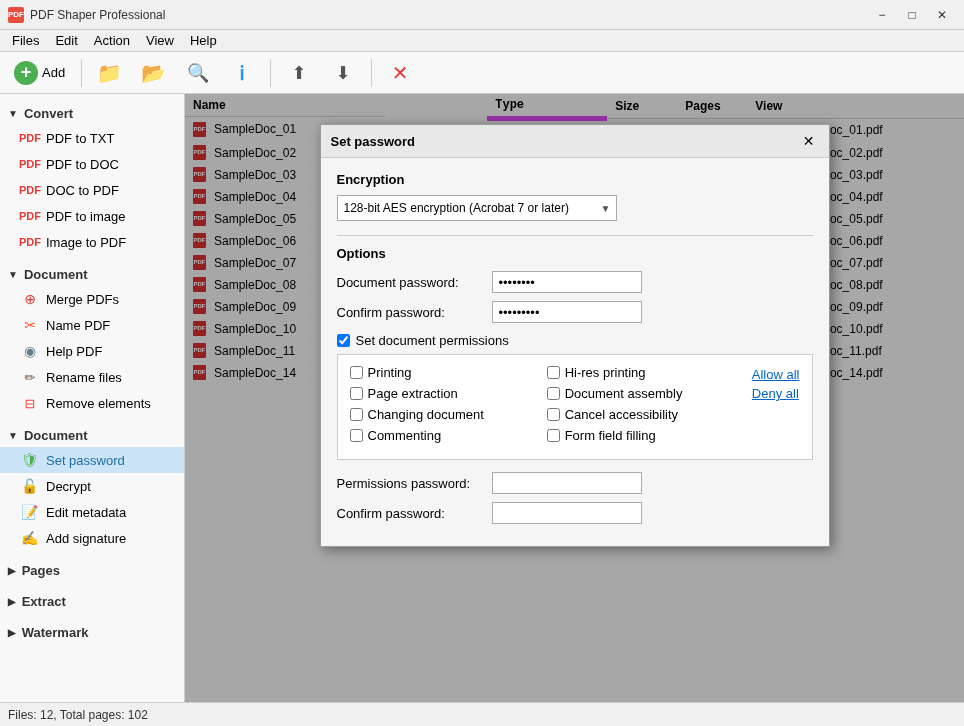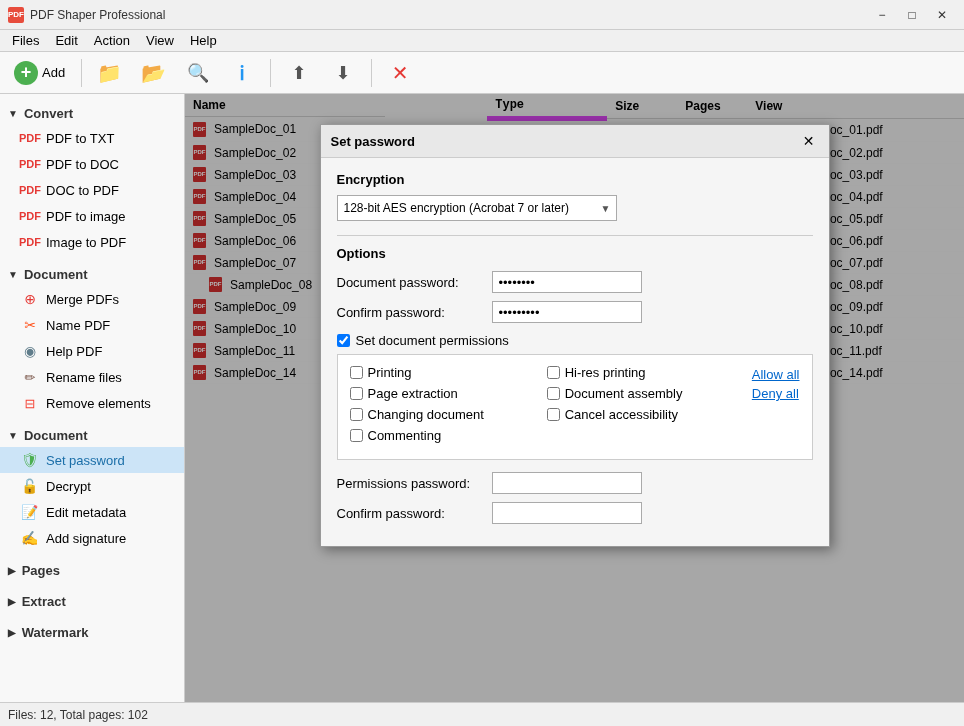--- a/index.html
+++ b/index.html
@@ -407,21 +407,21 @@
     <td class="tc tc-name" style="padding:3px 8px;width:200px;">
       <span style="display:inline-block;width:13px;height:15px;background:#d32f2f;border-radius:1px;color:white;font-size:6px;font-weight:bold;text-align:center;line-height:15px;margin-right:4px;vertical-align:middle;">PDF</span>
       <span>SampleDoc_07</span>
     </td>
     <td class="tc tc-type" style="padding:3px 8px;width:120px;">PDF Document</td>
     <td class="tc tc-size" style="padding:3px 8px;width:70px;"></td>
     <td class="tc tc-pages" style="padding:3px 8px;width:70px;"></td>
     <td class="tc tc-path" style="padding:3px 8px;">DFs\SampleDoc_07.pdf</td>
   </tr>
           <tr style="border-bottom: 1px solid rgb(238, 238, 238); cursor: default;">
-    <td class="tc tc-name" style="padding:3px 24px;width:200px;">
+    <td class="tc tc-name" style="padding:3px 8px;width:200px;">
       <span style="display:inline-block;width:13px;height:15px;background:#d32f2f;border-radius:1px;color:white;font-size:6px;font-weight:bold;text-align:center;line-height:15px;margin-right:4px;vertical-align:middle;">PDF</span>
       <span>SampleDoc_08</span>
     </td>
     <td class="tc tc-type" style="padding:3px 8px;width:120px;">PDF Document</td>
     <td class="tc tc-size" style="padding:3px 8px;width:70px;"></td>
     <td class="tc tc-pages" style="padding:3px 8px;width:70px;"></td>
     <td class="tc tc-path" style="padding:3px 8px;">DFs\SampleDoc_08.pdf</td>
   </tr>
           <tr style="border-bottom: 1px solid rgb(238, 238, 238); cursor: default;">
     <td class="tc tc-name" style="padding:3px 8px;width:200px;">
@@ -533,20 +533,24 @@
                   <label for="perm-hi-res">Hi-res printing</label>
                 </div>
                 <div class="perm-item">
                   <input type="checkbox" id="perm-assembly" style="">
                   <label for="perm-assembly">Document assembly</label>
                 </div>
                 <div class="perm-item">
                   <input type="checkbox" id="perm-accessibility" style="">
                   <label for="perm-accessibility">Cancel accessibility</label>
                 </div>
+                <div class="perm-item">
+                  <input type="checkbox" id="perm-form" style="">
+                  <label for="perm-form">Form field filling</label>
+                </div>
               </div>
               <div class="perm-links">
                 <a class="perm-link">Allow all</a>
                 <a class="perm-link">Deny all</a>
               </div>
             </div>
           </div>
 
           <div style="margin-top:12px;">
             <div class="form-row">

